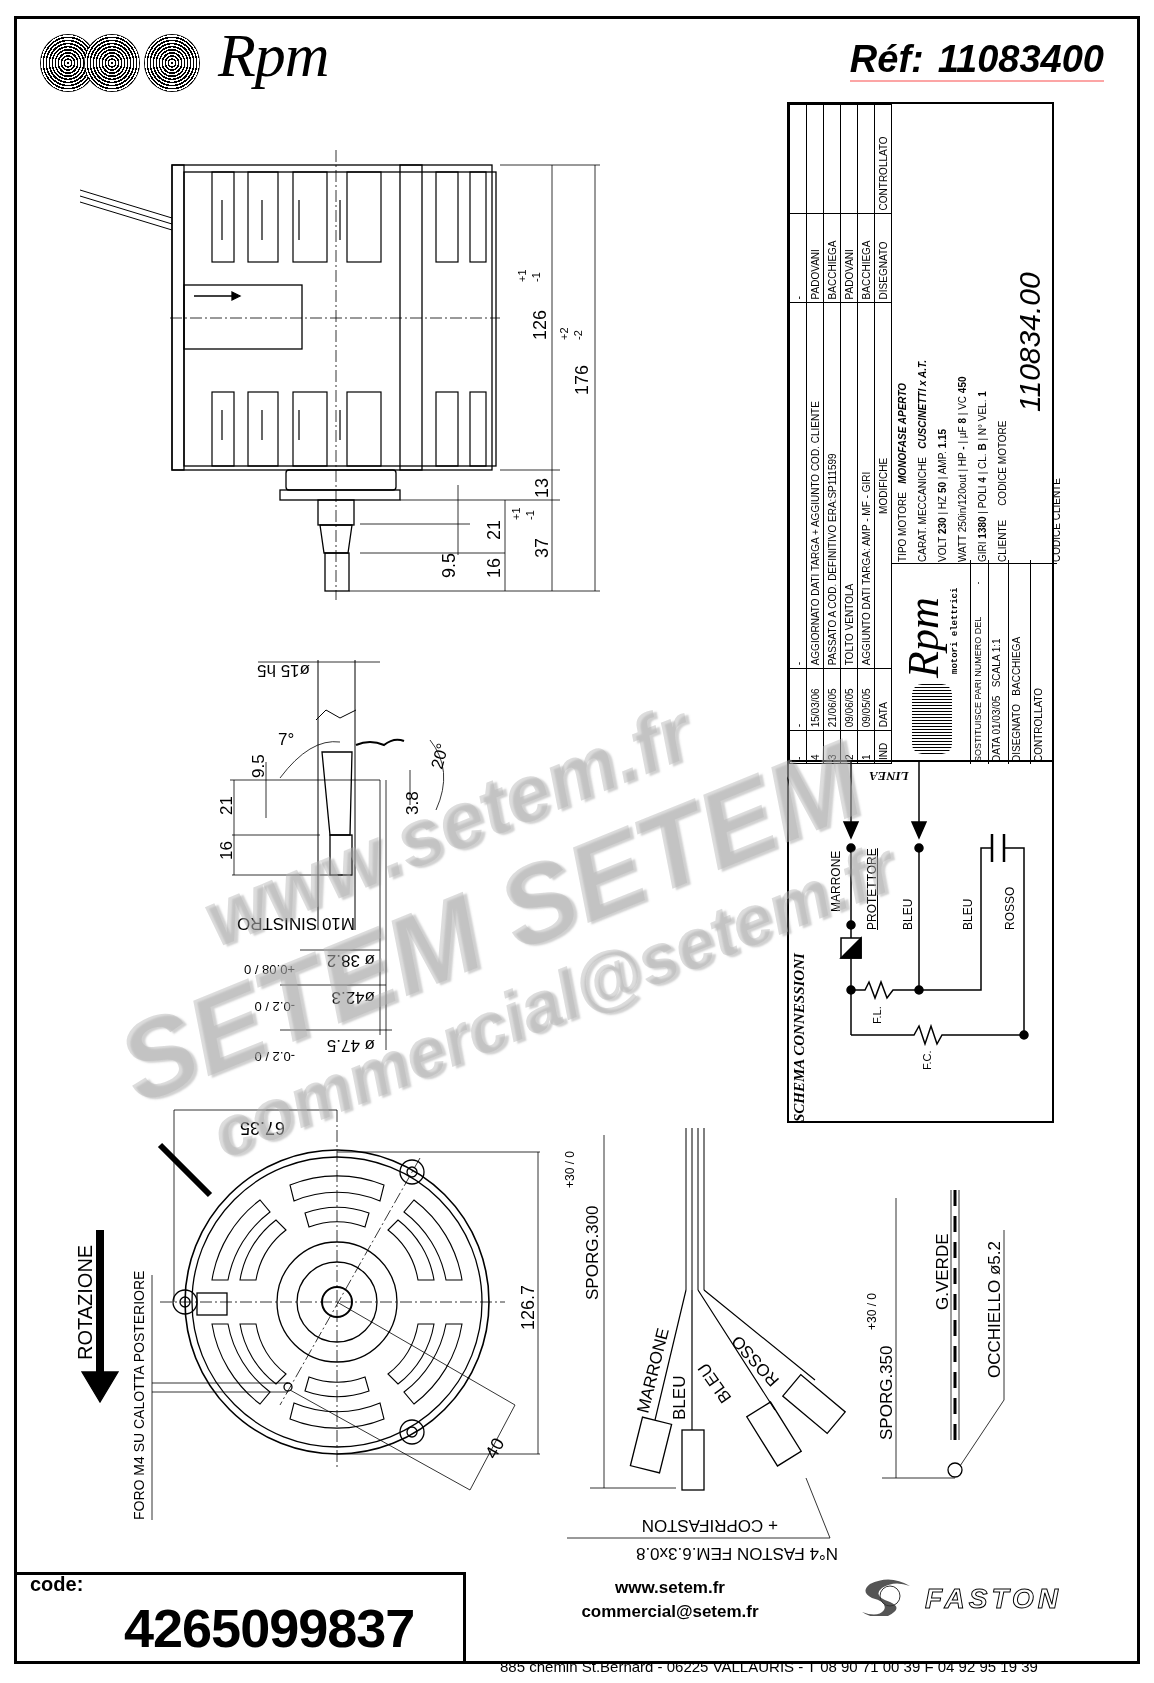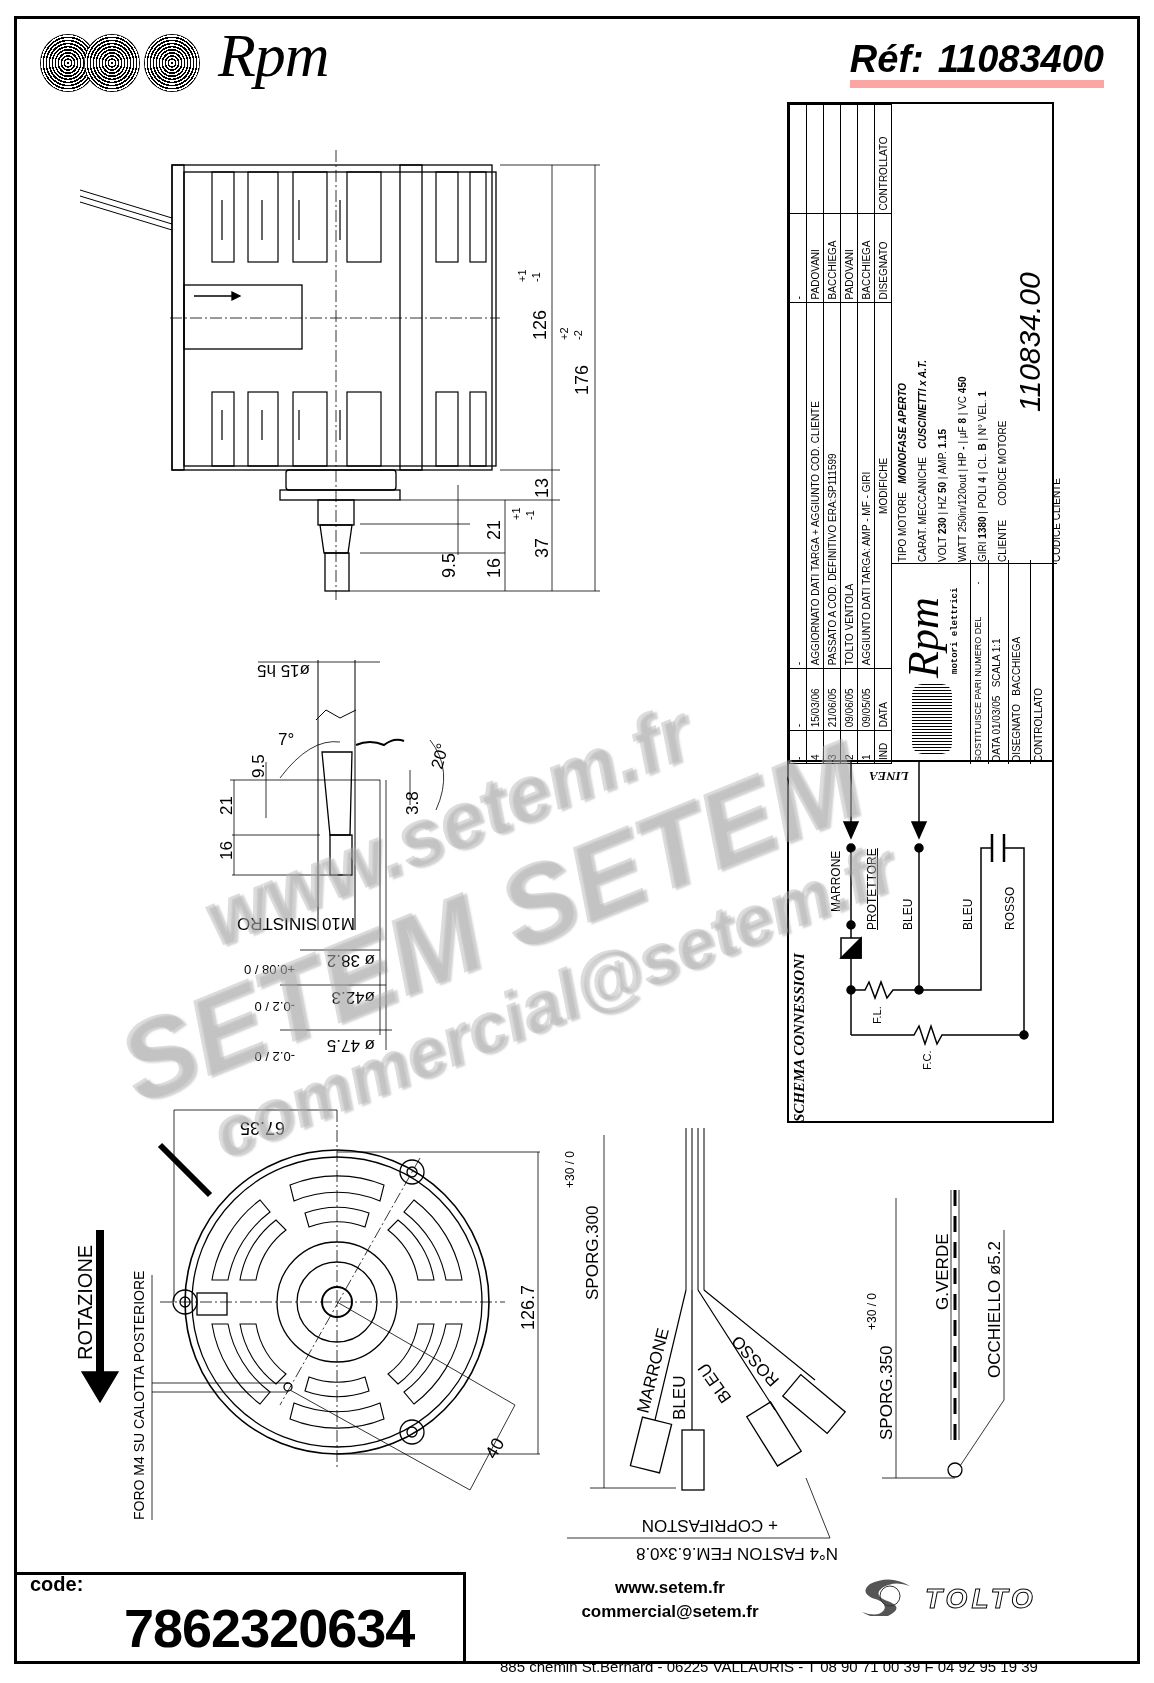--- a/index.html
+++ b/index.html
@@ -3,21 +3,21 @@
 <meta charset="utf-8">
 <style>
   html,body{margin:0;padding:0;background:#fff;}
   body{width:1154px;height:1683px;position:relative;overflow:hidden;font-family:"Liberation Sans",sans-serif;color:#000;}
   .frame{position:absolute;left:14px;top:16px;width:1126px;height:1648px;border:3px solid #000;box-sizing:border-box;}
   .abs{position:absolute;}
   .logo-rpm{left:40px;top:30px;width:330px;height:70px;}
   .rpm-word{position:absolute;left:178px;top:-10px;font-family:"Liberation Serif",serif;font-style:italic;font-size:62px;letter-spacing:-1px;}
   .coil{position:absolute;top:4px;width:56px;height:58px;border-radius:50%/50%;
         background:repeating-radial-gradient(ellipse at center,#000 0 1.5px,#fff 1.5px 3px);}
-  .ref{right:50px;top:38px;font-size:38px;font-weight:bold;font-style:italic;border-bottom:8px solid #fca5a5;line-height:42px;}
+  .ref{right:50px;top:38px;font-size:38px;font-weight:bold;font-style:italic;border-bottom:2px solid #fca5a5;line-height:42px;}
   .ref span{margin-left:14px;}
   svg text{font-family:"Liberation Sans",sans-serif;}
   .drawing{left:0;top:0;width:1154px;height:1683px;}
   
   .tblock{left:787px;top:102px;width:267px;height:660px;border:2px solid #000;box-sizing:border-box;}
   .tb-rot{position:absolute;left:0;top:0;width:660px;height:267px;transform-origin:0 0;transform:translate(0,660px) rotate(-90deg);}
   .tb-rot table{border-collapse:collapse;font-size:10px;}
   .tb-rot td{border:1px solid #000;padding:1px 3px;white-space:nowrap;height:14px;}
   .schema{left:787px;top:760px;width:267px;height:363px;border:2px solid #000;box-sizing:border-box;}
   .footer-code{left:14px;top:1572px;width:452px;height:92px;border:3px solid #000;box-sizing:border-box;border-right-width:3px;}
@@ -349,29 +349,29 @@
   <div class="abs" style="left:76px;top:168px;font-size:12px;transform-origin:0 0;transform:rotate(-90deg);text-decoration:underline;">PROTETTORE</div>
   <div class="abs" style="left:112px;top:168px;font-size:12px;transform-origin:0 0;transform:rotate(-90deg);">BLEU</div>
   <div class="abs" style="left:172px;top:168px;font-size:12px;transform-origin:0 0;transform:rotate(-90deg);">BLEU</div>
   <div class="abs" style="left:214px;top:168px;font-size:12px;transform-origin:0 0;transform:rotate(-90deg);">ROSSO</div>
   <div class="abs" style="left:82px;top:262px;font-size:11px;transform-origin:0 0;transform:rotate(-90deg);">F.L.</div>
   <div class="abs" style="left:132px;top:308px;font-size:11px;transform-origin:0 0;transform:rotate(-90deg);">F.C.</div>
 </div>
 
 <div class="abs footer-code"></div>
 <div class="abs code-label">code:</div>
-<div class="abs code-value">7862320634</div>
+<div class="abs code-value">4265099837</div>
 <div class="abs web">
   <div>www.setem.fr</div>
   <div>commercial@setem.fr</div>
 </div>
 <div class="abs" style="left:860px;top:1576px;width:56px;height:40px;">
   <svg width="56" height="40" viewBox="0 0 56 40">
       <path d="M10,8 q20,-10 40,2 q-16,-6 -28,2 q-10,8 8,14 q14,6 -2,14 q-14,4 -26,-4 q16,6 22,-2 q4,-8 -12,-12 q-12,-6 -2,-14z" fill="#555"></path>
       <circle cx="30" cy="20" r="10" fill="none" stroke="#333"></circle>
     </svg>
 </div>
-<div class="abs setem-word">TOLTO</div>
+<div class="abs setem-word">FASTON</div>
 <div class="abs addr">885 chemin St.Bernard  -  06225 VALLAURIS  -  T 08 90 71 00 39   F 04 92 95 19 39</div>
 
 <div class="watermark" style="left:190px;top:880px;font-size:80px;transform:rotate(-22deg);">www.setem.fr</div>
 <div class="watermark" style="left:100px;top:1010px;font-size:110px;transform:rotate(-22deg);">SETEM  SETEM</div>
 <div class="watermark" style="left:200px;top:1100px;font-size:70px;transform:rotate(-22deg);">commercial@setem.fr</div>
 
 </body></html>

